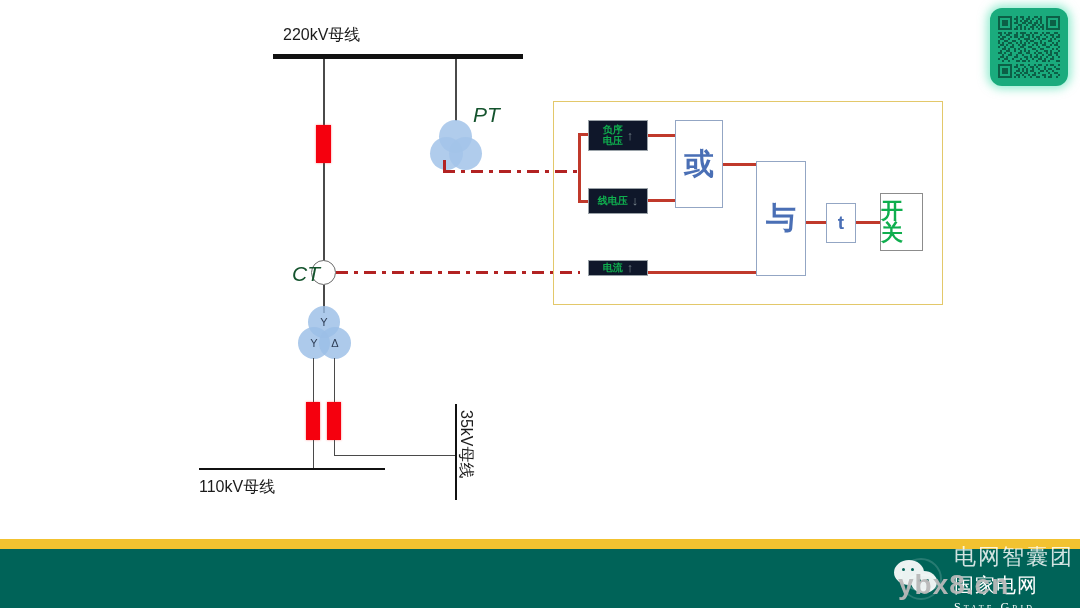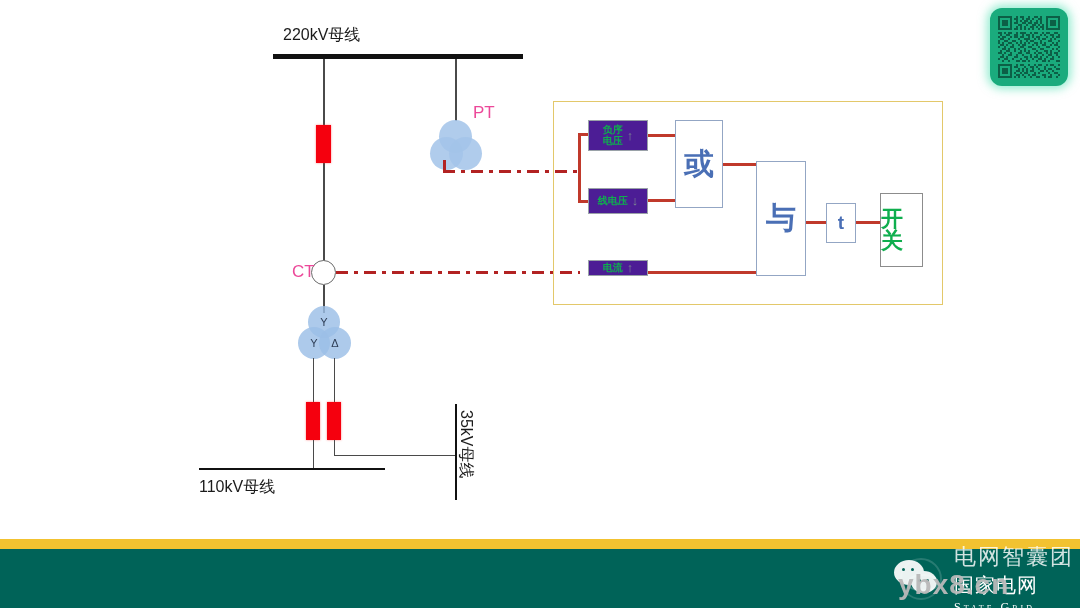--- a/index.html
+++ b/index.html
@@ -37,21 +37,21 @@
   }
 
   .wind {
     position: absolute; width: 32px; height: 32px; border-radius: 50%;
     background: rgba(155,190,231,0.82);
     display: flex; align-items: center; justify-content: center;
     font-size: 11px; color: #2e3d55; font-family: "Liberation Sans", sans-serif;
   }
   .wind.pt { background: rgba(163,196,233,0.86); }
 
-  .label-d { position: absolute; font-size: 17px; color: #ec4899; }
+  .label-d { position: absolute; font-size: 21px; color: #14532d; font-style: italic; }
   .label-cn { position: absolute; font-size: 16px; color: #1b1b1b; }
   .rot90 {
     transform-origin: 0 0;
     transform: rotate(90deg);
   }
   .dd {
     position: absolute; height: 3.2px;
     background-image: repeating-linear-gradient(to right,
       #b22222 0px, #b22222 12px, transparent 12px, transparent 18px,
       #b22222 18px, #b22222 22px, transparent 22px, transparent 28px);
@@ -68,21 +68,21 @@
     border: 1.4px solid #e3c86a; background: transparent;
   }
   .panel-title {
     position: absolute; left: 650px; top: 57px;
     padding: 5px 13px 7px 13px;
     border: 1.5px solid #e6dcb4; background: #fffdf3;
     font-size: 17px; color: #111; letter-spacing: .5px;
   }
 
   .sigbox {
-    position: absolute; border: 1px solid #9aa2a8; background: #4c1d95;
+    position: absolute; border: 1px solid #9aa2a8; background: #0f172a;
     display: flex; align-items: center; justify-content: center;
     color: #0fae4e; font-weight: bold; line-height: 1.05;
   }
   .sigbox .stack { display: flex; flex-direction: column; align-items: center; }
   .arrow {
     color: #7d8a92; font-weight: bold; margin-left: 4px; font-size: 13px;
   }
 
   .gatebox {
     position: absolute; border: 1px solid #93a6c4; background: #ffffff;
@@ -488,21 +488,21 @@
   </div>
 
   <div class="rl" style="left:806px; top:221px; width:21px; height:3px;"></div>
 
   <div class="gatebox" style="left:826px; top:203px; width:30px; height:40px; font-size:19px;">
     <span>t</span>
   </div>
 
   <div class="rl" style="left:856px; top:221px; width:24px; height:3px;"></div>
 
-  <div class="outbox" style="left:880px; top:193px; width:43px; height:74px; font-size:22px;">
+  <div class="outbox" style="left:880px; top:193px; width:43px; height:58px; font-size:22px;">
     <span style="display:flex;flex-direction:column;align-items:center;line-height:1.0;">开关</span>
   </div>
 
   <div class="band-yellow"></div>
   <div class="band-teal"></div>
 
   <div class="sg-emblem"></div>
 
   <div class="brand">
     <div class="wechat">

